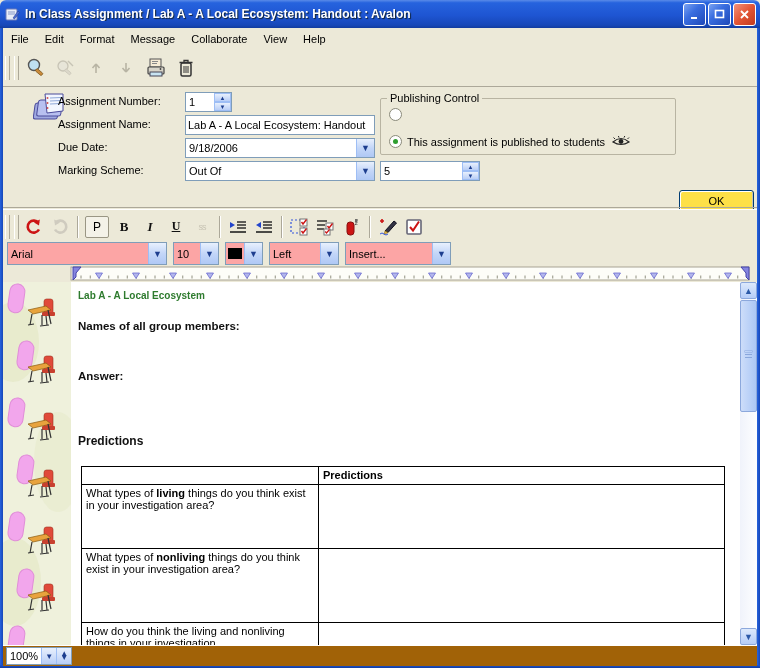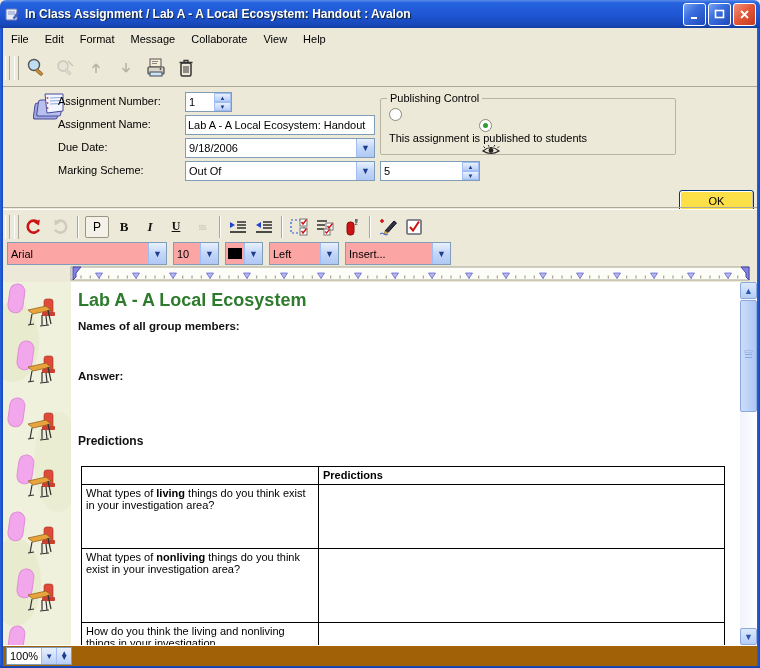--- a/index.html
+++ b/index.html
@@ -63,21 +63,21 @@
   #fontbar{left:3px;top:242px;width:754px;height:23px;background:#ECE9D8;display:flex;align-items:center;}
   .fcombo{height:23px;background:#fca5a5;border:1px solid #7F9DB9;box-sizing:border-box;display:flex;
     align-items:center;font-size:11px;margin-right:6px;}
   .swatch{width:16px;height:11px;background:#000;margin:0 2px;}
   
   #ruler{left:3px;top:265px;width:754px;height:17px;background:#ECE9D8;}
   
   #docarea{left:3px;top:282px;width:754px;height:363px;background:#fff;overflow:hidden;}
   #margin-strip{position:absolute;left:0;top:0;width:68px;height:363px;}
   #doc-content{position:absolute;left:68px;top:0;width:669px;height:363px;}
-  #doc-heading{position:absolute;left:7px;top:8px;font-size:18px;font-weight:bold;}
+  #doc-heading{position:absolute;left:7px;top:8px;font-size:10px;font-weight:bold;}
   .doc-p{position:absolute;left:7px;font-size:11.5px;font-weight:bold;color:#111;}
   #doc-table{position:absolute;left:10px;top:184px;width:644px;border-collapse:collapse;font-size:11px;}
   #doc-table td,#doc-table th{border:1px solid #000;vertical-align:top;text-align:left;padding:2px 4px;}
   #doc-table .c1{width:228px;}
   .b{font-weight:bold;}
   
   #vscroll{position:absolute;left:737px;top:0;width:17px;height:363px;background:#F3F5FA;
     background:linear-gradient(90deg,#F0F3FB,#FDFEFF);}
   .sarrow{position:absolute;left:0;width:17px;height:17px;border:1px solid #8CA8DC;border-radius:2px;
     background:linear-gradient(180deg,#DCE9FC,#B6CDF8);box-sizing:border-box;display:flex;
@@ -227,21 +227,21 @@
           <div>▲</div>
           <div>▼</div>
         </div>
     </div>
 
     <div id="pubbox" style="top:11px;">
       <span id="pub-title">Publishing Control</span>
       <div class="radio-row" style="top:9px;">
         <span class="radio"></span>
       </div>
-      <div class="radio-row" style="top:20px;flex-direction:column;">
+      <div class="radio-row" style="top:36px;">
         <span class="radio">
             <span class="dot" style="background: rgb(47, 158, 47);"></span>
           </span>
         <span>This assignment is published to students</span>
         <svg width="20" height="13" viewBox="0 0 20 13" style="margin-left:6px;">
           <path d="M2 7 Q10 0 18 7 Q10 12 2 7 Z" fill="none" stroke="#222" stroke-width="1.2"></path>
           <circle cx="10" cy="6.5" r="2.4" fill="#222"></circle>
           <path d="M4 4 L2.5 2.5 M8 2.6 L7.4 1 M13 2.6 L13.8 1 M16.5 4 L18 2.5" stroke="#222" stroke-width="1"></path>
         </svg>
       </div>

